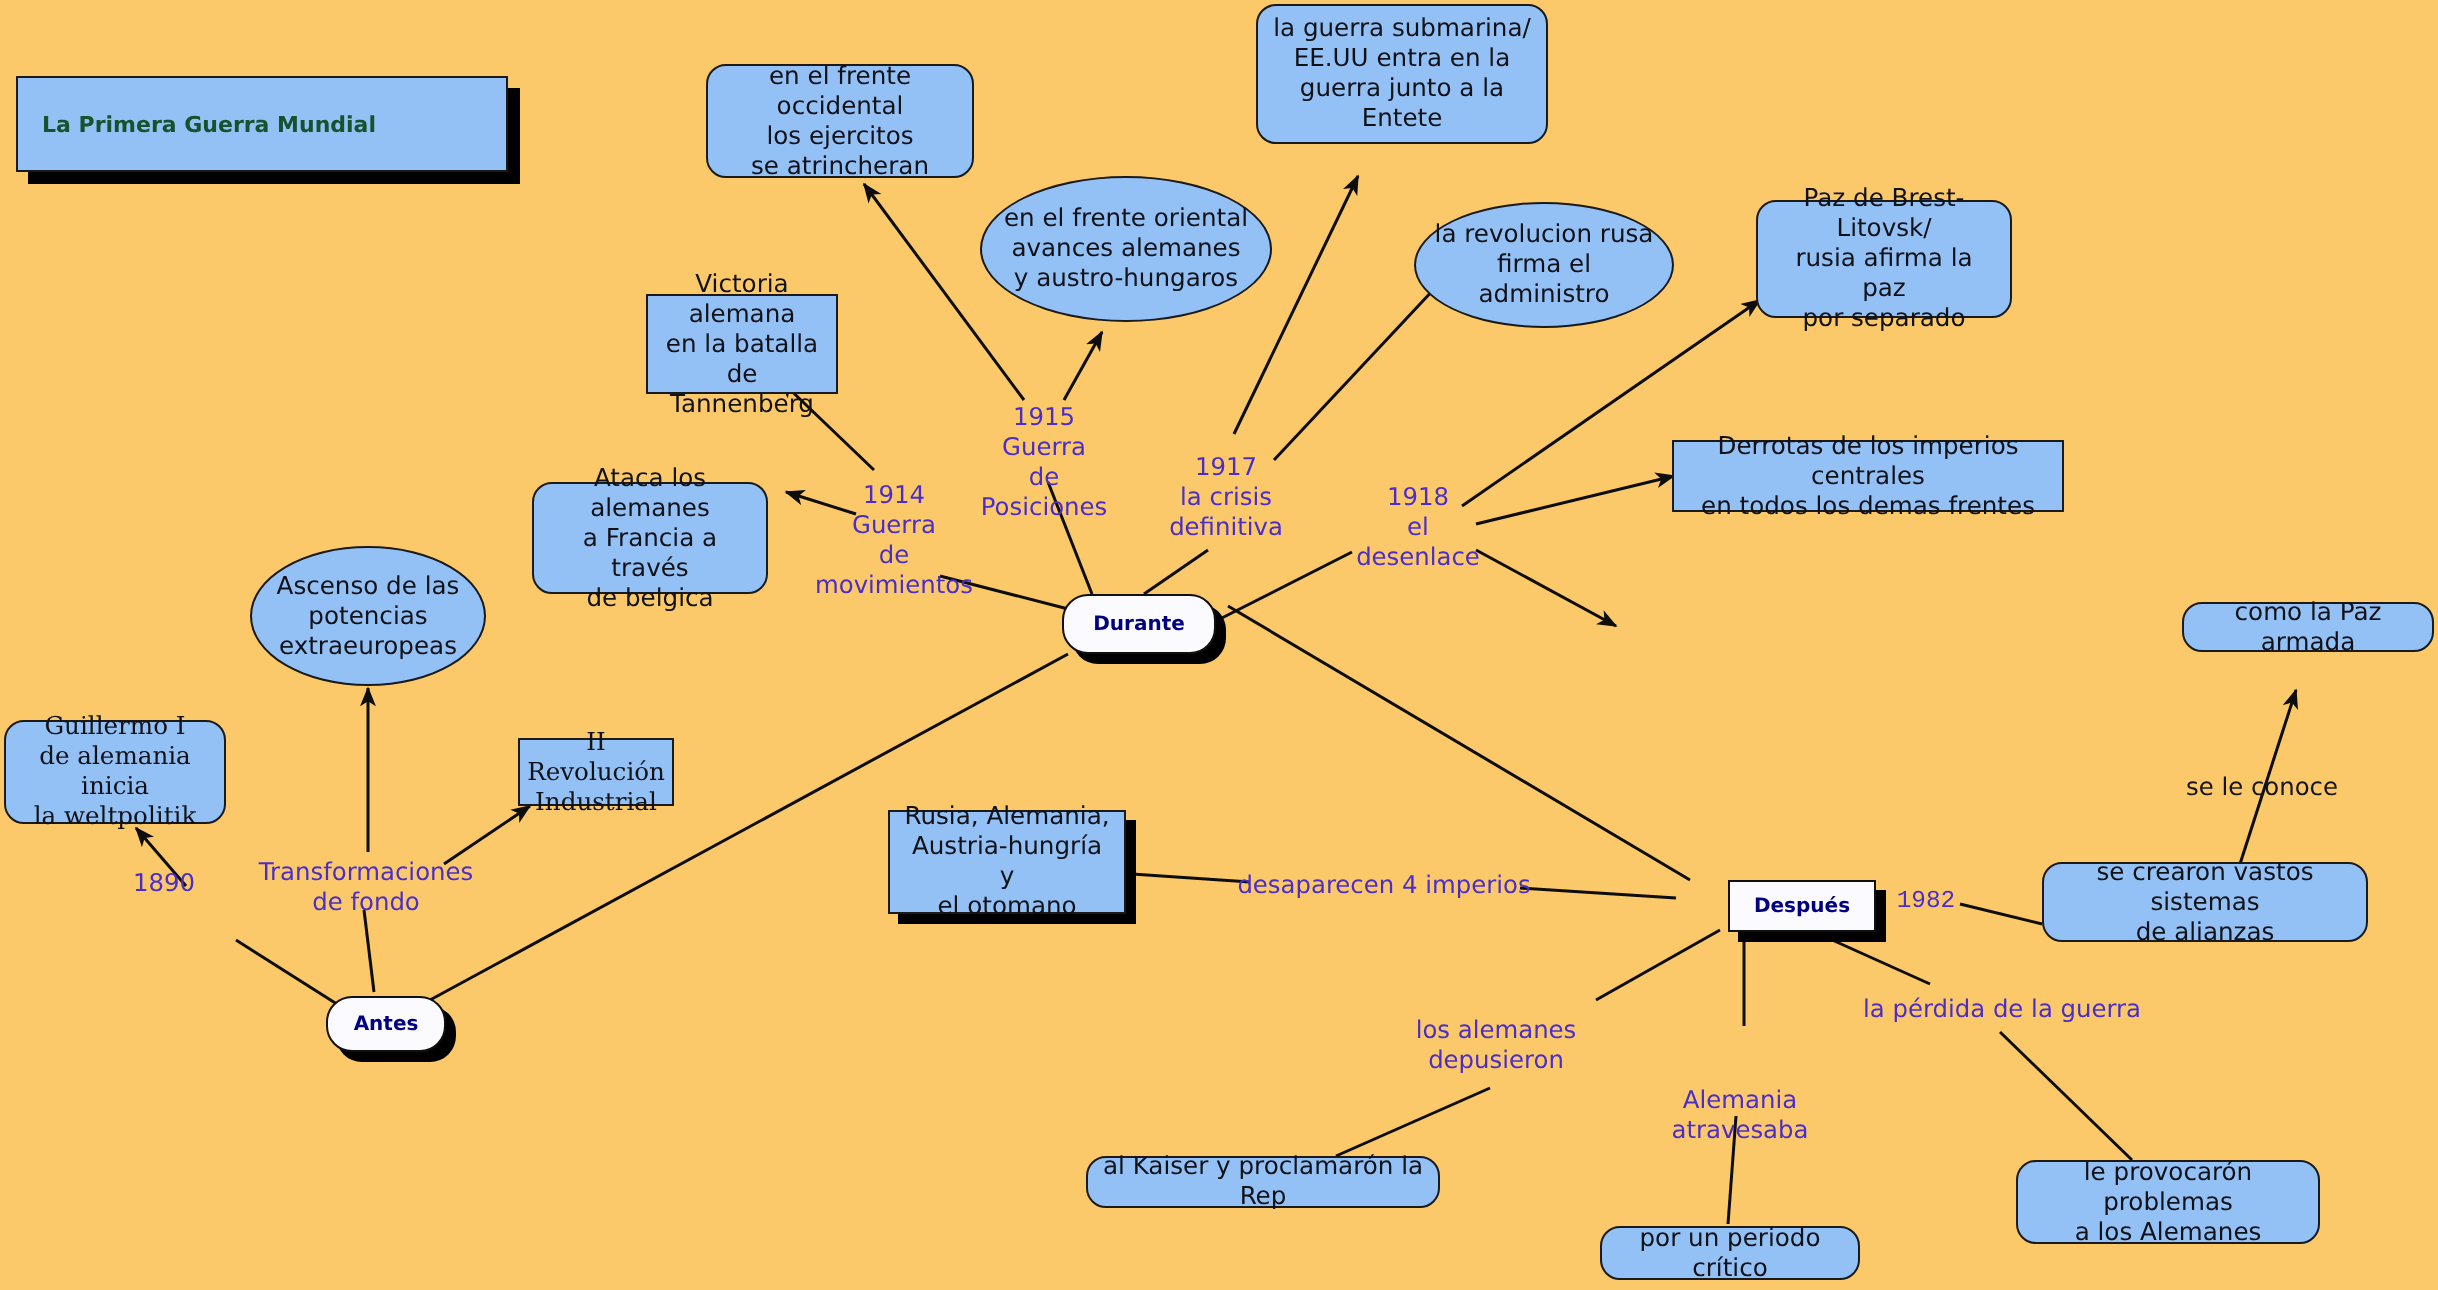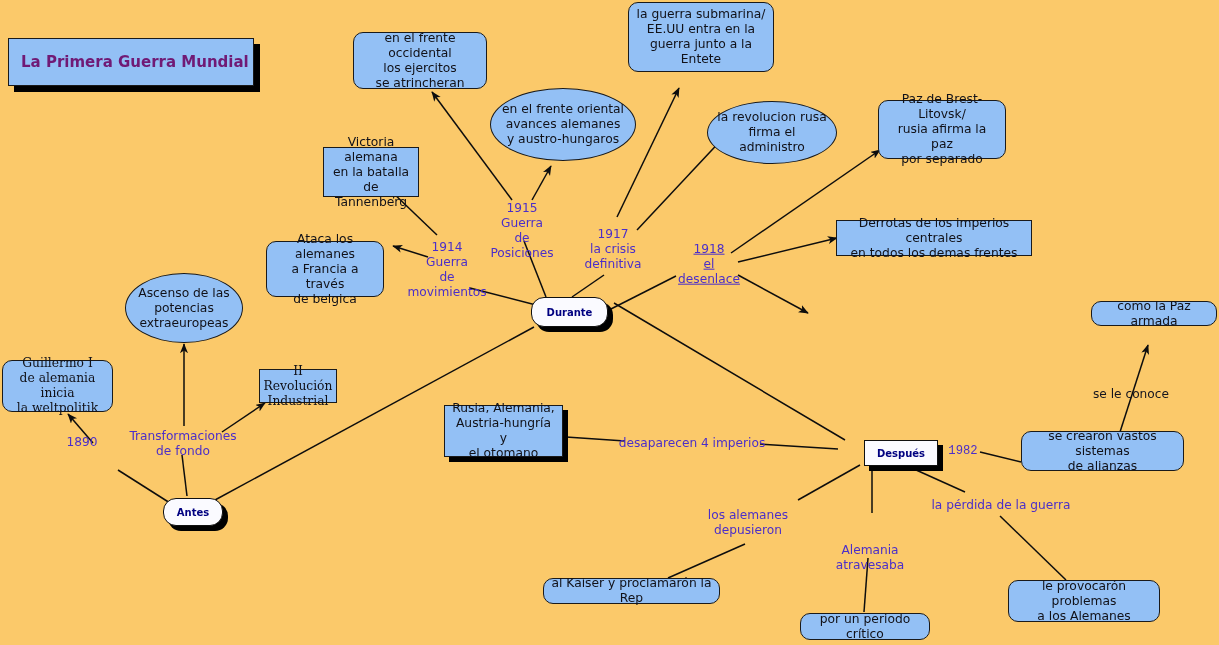--- a/index.html
+++ b/index.html
@@ -43,23 +43,23 @@
   .node.ellipse { border-radius: 50%; }
   .node.serif   { font-family: "DejaVu Serif", "Liberation Serif", serif; }
   .node.shadow  { box-shadow: 5px 5px 0 0 #000000; }
 
   .title-node {
     position: absolute;
     box-sizing: border-box;
     background: #93c0f5;
     border: 1.4px solid #1a1a1a;
     box-shadow: 6px 6px 0 0 #000000;
-    color: #701a75;
+    color: #14532d;
     font-weight: bold;
-    font-size: 15px;
+    font-size: 11px;
     display: flex;
     align-items: center;
     padding-left: 12px;
     z-index: 4;
   }
   .hub {
     position: absolute;
     box-sizing: border-box;
     background: #fafaff;
     border: 1.6px solid #101010;
@@ -249,21 +249,21 @@
 Guerra
 de
 movimientos</div>
   <div class="elabel" style="left:522px; top:231px;">1915
 Guerra
 de
 Posiciones</div>
   <div class="elabel" style="left:613px; top:249px;">1917
 la crisis
 definitiva</div>
-  <div class="elabel" style="left:709px; top:264px;text-decoration:underline;">1918
+  <div class="elabel" style="left:709px; top:264px;">1918
 el
 desenlace</div>
   <div class="elabel" style="left:82px; top:442px;">1890</div>
   <div class="elabel" style="left:183px; top:444px;">Transformaciones
 de fondo</div>
   <div class="elabel" style="left:692px; top:443px;">desaparecen 4 imperios</div>
   <div class="elabel" style="left:952px; top:451px;font-family:Liberation Mono, monospace;">en 1982</div>
   <div class="elabel dark" style="left:1131px; top:394px;">se le conoce</div>
   <div class="elabel" style="left:1001px; top:505px;">la pérdida de la guerra</div>
   <div class="elabel" style="left:748px; top:523px;">los alemanes

